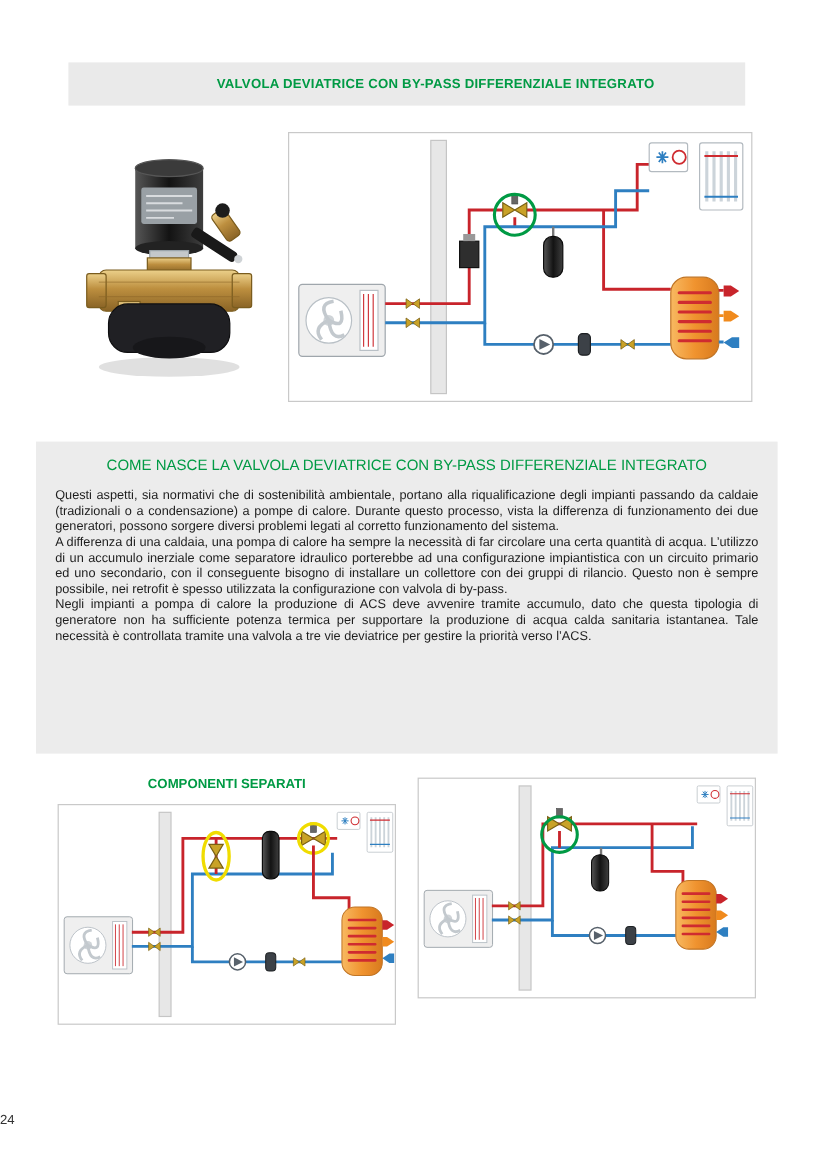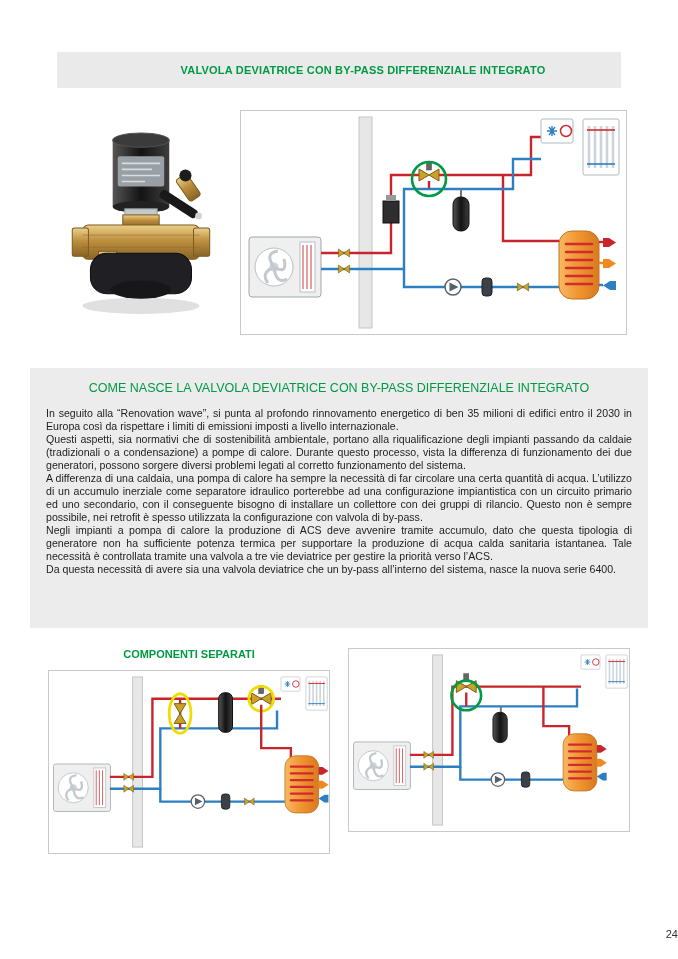--- a/index.html
+++ b/index.html
@@ -23,21 +23,21 @@
   .intro h2 { font-size:12.5px; font-weight:normal; color:var(--accent-green); text-align:center; margin-bottom:12px; }
   .intro p { font-size:10.6px; line-height:13px; color:#1d1d1d; text-align:justify; }
 
   .compare { position:absolute; left:48px; top:648px; width:582px; height:210px;padding-left:16px; }
   .col { position:absolute; top:0; width:282px; }
   .col.left { left:0; } .col.right { right:0; }
   .col h3 { font-size:11px; font-weight:bold; color:var(--accent-green); text-align:center; margin-bottom:10px; }
   .dbox { width:282px; height:184px; border:1px solid #c9c9c9; background:#fff; }
   .dbox svg { width:100%; height:100%; display:block; }
 
-  .pagenum { position:absolute; top:928px; left:0; width:678px; text-align:right;
+  .pagenum { position:absolute; top:928px; left:0; width:678px; text-align:left;
              font-size:11px; color:#333; }
 
   
   .pr { stroke:var(--pipe-red);  stroke-width:2.4; fill:none; }
   .pb { stroke:var(--pipe-blue); stroke-width:2.4; fill:none; }
   .po { stroke:#f08a1d; stroke-width:2.4; fill:none; }
   .stub { stroke:#787878; stroke-width:2; fill:none; }
   .hl-green  { stroke:var(--accent-green); stroke-width:2.6; fill:none; }
   .hl-yellow { stroke:var(--highlight-yellow); stroke-width:2.8; fill:none; }
   .fr { fill:var(--pipe-red); } .fo { fill:#f08a1d; } .fb { fill:var(--pipe-blue); }
@@ -184,25 +184,23 @@
         <path class="po" d="M358 152 h4"></path>
         <path class="fo" d="M362 148 h6 l7 4.5 -7 4.5 h-6 z"></path>
         <path class="pb" d="M358 174 h4"></path>
         <path class="fb" d="M375 170 h-6 l-7 4.5 7 4.5 h6 z"></path>
       </svg>
     </div>
   </div>
 
   <div class="intro">
     <h2>COME NASCE LA VALVOLA DEVIATRICE CON BY-PASS DIFFERENZIALE INTEGRATO</h2>
-    <p>In seguito alla “Renovation wave”, si punta al profondo rinnovamento energetico di ben 35 milioni di edifici entro il 2030 in Europa così da rispettare i limiti di emissioni imposti a livello internazionale.</p>
     <p>Questi aspetti, sia normativi che di sostenibilità ambientale, portano alla riqualificazione degli impianti passando da caldaie (tradizionali o a condensazione) a pompe di calore. Durante questo processo, vista la differenza di funzionamento dei due generatori, possono sorgere diversi problemi legati al corretto funzionamento del sistema.</p>
     <p>A differenza di una caldaia, una pompa di calore ha sempre la necessità di far circolare una certa quantità di acqua. L’utilizzo di un accumulo inerziale come separatore idraulico porterebbe ad una configurazione impiantistica con un circuito primario ed uno secondario, con il conseguente bisogno di installare un collettore con dei gruppi di rilancio. Questo non è sempre possibile, nei retrofit è spesso utilizzata la configurazione con valvola di by-pass.</p>
     <p>Negli impianti a pompa di calore la produzione di ACS deve avvenire tramite accumulo, dato che questa tipologia di generatore non ha sufficiente potenza termica per supportare la produzione di acqua calda sanitaria istantanea. Tale necessità è controllata tramite una valvola a tre vie deviatrice per gestire la priorità verso l’ACS.</p>
-    <p>Da questa necessità di avere sia una valvola deviatrice che un by-pass all’interno del sistema, nasce la nuova serie 6400.</p>
   </div>
 
   <div class="compare">
 
     <div class="col left">
       <h3>COMPONENTI SEPARATI</h3>
       <div class="dbox">
         <svg viewBox="0 0 282 184">
           <rect x="84" y="6" width="10" height="172" fill="#e7e7e7" stroke="#c5c5c5"></rect>
           <use href="#sym-heatpump" transform="translate(4 94) scale(0.8)"></use>

